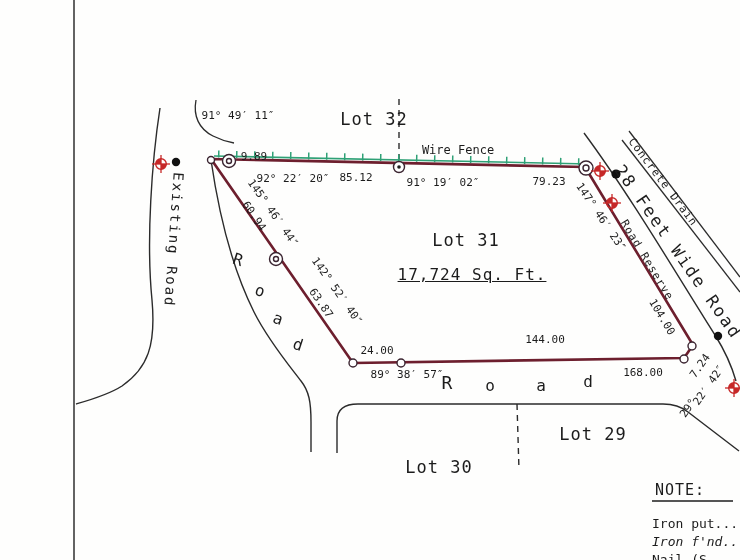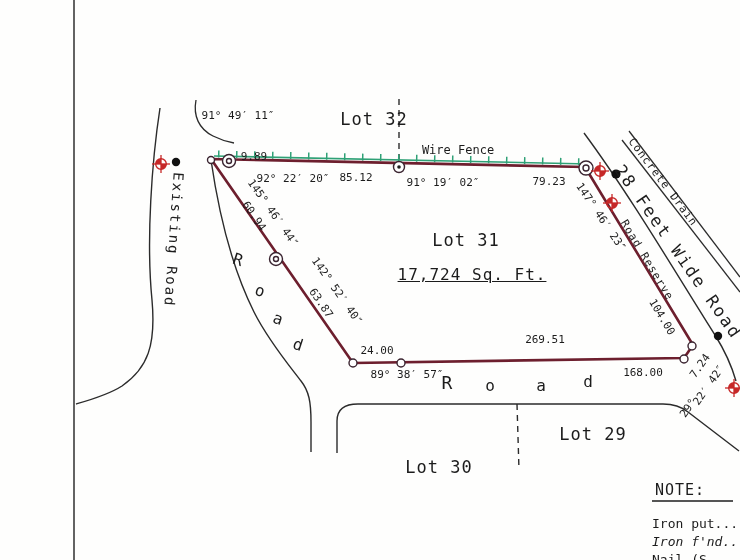--- a/index.html
+++ b/index.html
@@ -118,21 +118,21 @@
 <div class="lbl" style="left:337px;top:291px;transform:translate(-50%,-50%) rotate(55deg);">142° 52′ 40″</div>
 <div class="lbl" style="left:321px;top:303px;transform:translate(-50%,-50%) rotate(55deg);">63.87</div>
 
 <div class="lbl letter" style="left:238px;top:260px;transform:translate(-50%,-50%) rotate(18deg);">R</div>
 <div class="lbl letter" style="left:260px;top:291px;transform:translate(-50%,-50%) rotate(18deg);">o</div>
 <div class="lbl letter" style="left:278px;top:319px;transform:translate(-50%,-50%) rotate(18deg);">a</div>
 <div class="lbl letter" style="left:298px;top:345px;transform:translate(-50%,-50%) rotate(18deg);">d</div>
 
 <div class="lbl" style="left:377px;top:350px;">24.00</div>
 <div class="lbl" style="left:407px;top:374px;">89° 38′ 57″</div>
-<div class="lbl" style="left:545px;top:339px;">269.51</div>
+<div class="lbl" style="left:545px;top:339px;">144.00</div>
 <div class="lbl" style="left:643px;top:372px;">168.00</div>
 
 <div class="lbl letter" style="left:447px;top:383px;font-size:18px;">R</div>
 <div class="lbl letter" style="left:490px;top:386px;">o</div>
 <div class="lbl letter" style="left:541px;top:386px;">a</div>
 <div class="lbl letter" style="left:588px;top:382px;">d</div>
 
 <div class="lbl big" style="left:439px;top:447px;margin-top:20px;">Lot 30</div>
 <div class="lbl big" style="left:593px;top:434px;">Lot 29</div>
 

